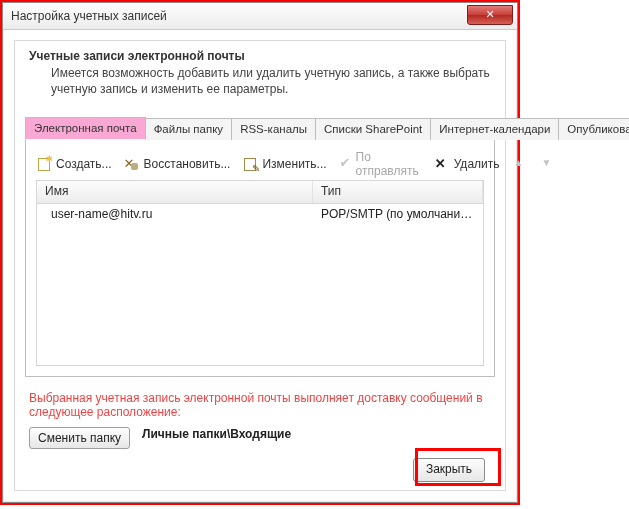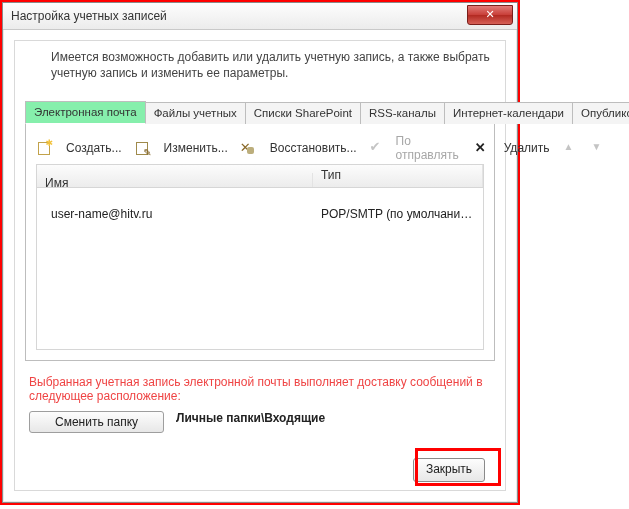--- a/index.html
+++ b/index.html
@@ -93,41 +93,41 @@
     background: #f4f4f4;
     margin-right: -1px;
     position: relative;
     top: 1px;
     color: #333;
     white-space: nowrap;
     font-size: 11.5px;
     cursor: pointer;
   }
   .tab.active {
-    background: #86efac;
+    background: #f9a8d4;
     border-bottom: 1px solid #fff;
     z-index: 2;
   }
   .tab-body {
     margin: 0 10px;
     border: 1px solid #bdbdbd;
     border-top: none;
     height: 236px;
     position: relative;
   }
   .toolbar {
     display: flex;
     align-items: center;
     gap: 12px;
     padding: 10px 10px 8px 10px;
   }
   .tbtn {
     display: inline-flex;
     align-items: center;
-    gap: 14px;
+    gap: 4px;
     color: #333;
     cursor: pointer;
   }
   .tbtn.disabled {
     color: #a7a7a7;
     cursor: default;
   }
   .ico {
     width: 16px;
     height: 16px;
@@ -219,28 +219,28 @@
     height: 22px;
     background: linear-gradient(#fcfcfc, #ececec);
     border-bottom: 1px solid #d6d6d6;
   }
   .gh-cell {
     padding: 3px 8px;
     color: #333;
     border-right: 1px solid #e3e3e3;
     box-sizing: border-box;
   }
-  .gh-name { flex: 0 0 276px; margin-top: 8px; }
+  .gh-name { flex: 0 0 276px; }
   .gh-type { flex: 1; }
   .grid-row {
     display: flex;
     height: 20px;
   }
   .gr-cell {
-    padding: 19px 8px;
+    padding: 3px 8px;
     box-sizing: border-box;
     color: #222;
     white-space: nowrap;
     overflow: hidden;
     text-overflow: ellipsis;
   }
   .gr-name { flex: 0 0 276px; padding-left: 14px; }
   .gr-type { flex: 1; }
   .footer-text {
     margin: 14px 14px 8px 14px;
@@ -249,21 +249,21 @@
   .folder-line {
     margin: 0 14px;
     display: flex;
     align-items: flex-start;
     gap: 12px;
   }
   .change-folder-btn {
     border: 1px solid #9e9e9e;
     background: linear-gradient(#fdfdfd, #e7e7e7);
     border-radius: 3px;
-    padding: 3px 25px;
+    padding: 3px 8px;
     cursor: pointer;
     color: #222;
   }
   .folder-info {
     flex: 1;
   }
   .folder-title {
     font-weight: bold;
     color: #222;
     margin-bottom: 2px;
@@ -304,46 +304,47 @@
       <span class="titlebar-text">Настройка учетных записей</span>
       <div class="close-btn">
         <span>✕</span>
       </div>
     </div>
 
     <div class="client">
       <div class="inner-panel">
 
         <div class="header-sec">
+          <div class="header-title">Учетные записи электронной почты</div>
           <div class="header-desc">Имеется возможность добавить или удалить учетную запись, а также выбрать учетную запись и изменить ее параметры.</div>
         </div>
 
         <div class="tabstrip">
           <div class="tab active"><span>Электронная почта</span></div>
-          <div class="tab"><span>Файлы учетных</span></div>
+          <div class="tab"><span>Файлы папку</span></div>
+          <div class="tab"><span>RSS-каналы</span></div>
           <div class="tab"><span>Списки SharePoint</span></div>
-          <div class="tab"><span>RSS-каналы</span></div>
           <div class="tab"><span>Интернет-календари</span></div>
           <div class="tab"><span>Опубликован</span></div>
 
         </div>
 
         <div class="tab-body">
           <div class="toolbar">
             <span class="tbtn">
               <span class="ico ico-new"></span>
               <span>Создать...</span>
             </span>
             <span class="tbtn">
+              <span class="ico ico-repair"></span>
+              <span>Восстановить...</span>
+            </span>
+            <span class="tbtn">
               <span class="ico ico-edit"></span>
               <span>Изменить...</span>
-            </span>
-            <span class="tbtn">
-              <span class="ico ico-repair"></span>
-              <span>Восстановить...</span>
             </span>
             <span class="tbtn disabled">
               <span class="ico ico-check"></span>
               <span>По отправлять</span>
             </span>
             <span class="tbtn">
               <span class="ico ico-del"></span>
               <span>Удалить</span>
             </span>
             <span class="tbtn disabled">

